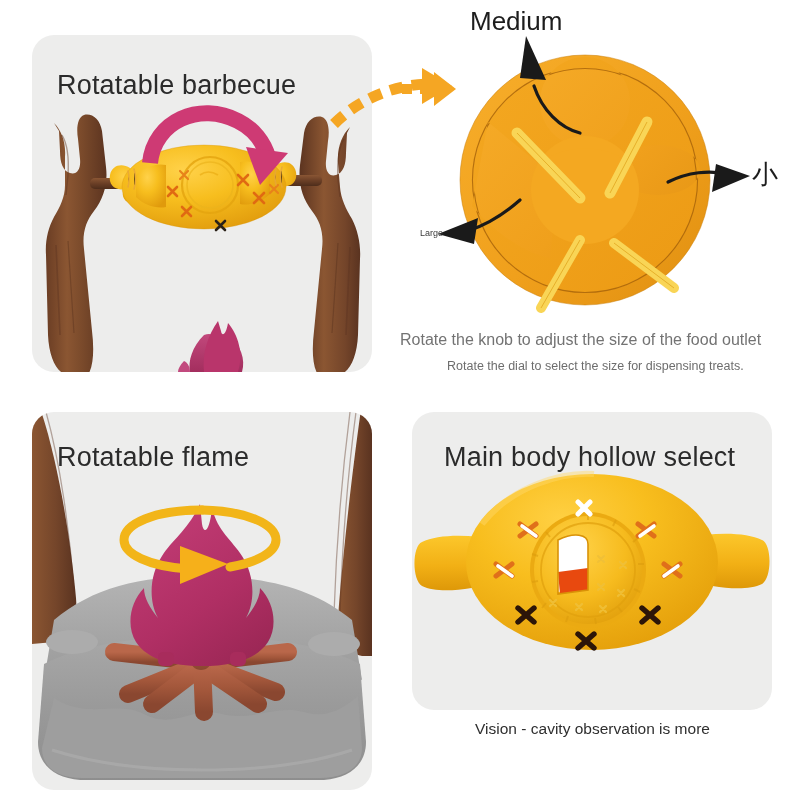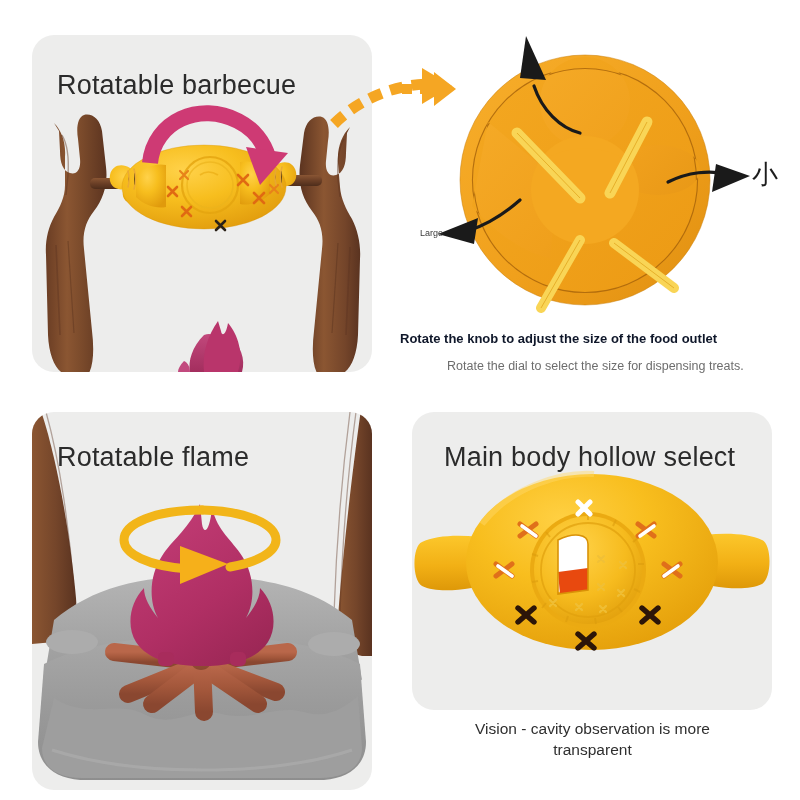--- a/index.html
+++ b/index.html
@@ -27,24 +27,23 @@
     white-space:nowrap;
     font-weight:400;
   }
   #title-tl{left:57px;top:70px;text-align:center;}
   #title-bl{left:57px;top:442px;}
   #title-br{left:444px;top:442px;}
 
   
   .caption-main{
     position:absolute;
-    font-size:13px;
-    color:#0f172a;
+    font-size:16px;
+    color:#737373;
     white-space:nowrap;
-    font-weight:bold;
   }
   #cap-knob{left:400px;top:331px;}
   .caption-sub{
     position:absolute;
     font-size:12.5px;
     color:#6d6d6d;
     white-space:nowrap;
   }
   #cap-dial{left:447px;top:359px;}
 
@@ -251,20 +250,21 @@
       </g>
     </svg>
   </div>
 
   <svg class="abs" style="left:400px;top:68px;" width="60" height="42">
     <path d="M2 21 L 12 21" stroke="#F5A623" stroke-width="10" stroke-linecap="butt"></path>
     <path d="M20 21 L 32 21" stroke="#F5A623" stroke-width="10" stroke-linecap="butt"></path>
     <path d="M34 4 L 56 21 L 34 38 L 34 29 L 34 13 Z" fill="#F5A623"></path>
   </svg>
 
+  <div id="label-medium">Medium</div>
   <div id="label-small">小</div>
   <div id="label-large">Large</div>
 
   <div class="caption-main" id="cap-knob">Rotate the knob to adjust the size of the food outlet</div>
   <div class="caption-sub" id="cap-dial">Rotate the dial to select the size for dispensing treats.</div>
 
   <div class="panel" id="panel-bl">
     <svg width="340" height="378" viewBox="0 0 340 378">
       <defs>
         <linearGradient id="bowlG" x1="0" y1="0" x2="0" y2="1">
@@ -442,16 +442,15 @@
           <path d="M166 222 l16 14 M182 222 l-16 14"></path>
         </g>
       </g>
     </svg>
   </div>
 
   <div class="panel-title" id="title-br">Main body hollow select</div>
 
   <div id="cap-hollow">
     <div>Vision - cavity observation is more</div>
-    <div>transparent</div>
   </div>
 
 </div>
 
 </body></html>

